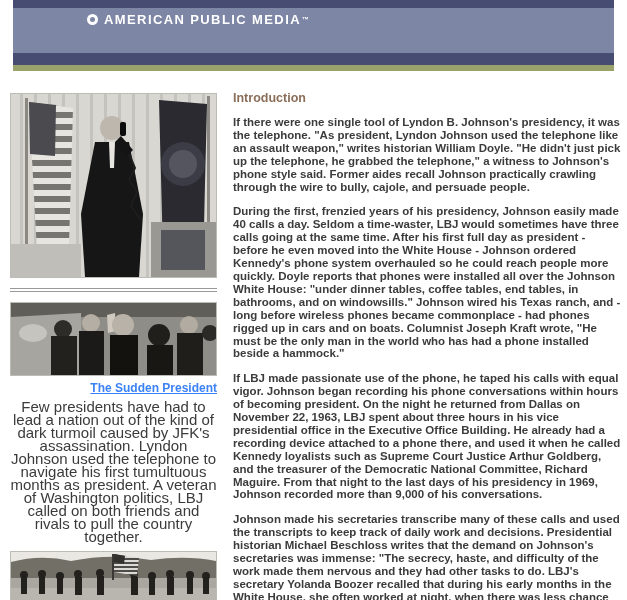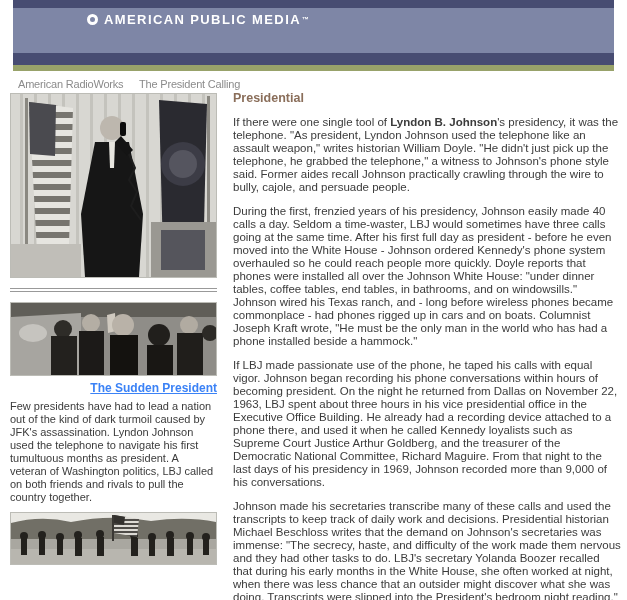--- a/index.html
+++ b/index.html
@@ -31,48 +31,44 @@
 
   .divider { border-top:1px solid #999; height:0; }
   .d1 { margin-top:10px; }
   .d2 { margin-top:2px; }
   .section-title { text-align:right; font-size:12px; font-weight:bold; color:#565656;
                    letter-spacing:-0.3px; margin-top:1px; }
 
   .story-photo { margin-top:10px; }
   .story-link { display:block; text-align:right; font-size:12px; font-weight:bold;
                 color:#3b82f6; text-decoration:underline; margin-top:5px; cursor:pointer; }
-  .teaser { text-align:left; font-size:11px; line-height:13px; color:#3b3b3b; margin-top:5px; }
+  .teaser { text-align:center; font-size:15px; line-height:13px; color:#3b3b3b; margin-top:5px; }
   .story-photo.p3 { margin-top:8px; }
 
   
   .main-col { position:absolute; left:233px; top:91px; width:388px; }
   .intro-heading { font-size:12.5px; font-weight:bold; color:#8a6e5a; margin-bottom:11px; }
-  .main-col p { font-size:11.5px; line-height:12.9px; color:#3b3b3b; margin-bottom:12px; }
+  .main-col p { font-size:11.5px; line-height:12.9px; color:#3b3b3b; margin-bottom:12px;font-weight:bold; }
 </style>
 </head>
 <body>
 
 <div class="page">
 
   <div class="hdr-top"></div>
   <div class="hdr-main"></div>
   <div class="hdr-dark2"></div>
   <div class="hdr-green"></div>
 
   <div class="logo">
     <span class="logo-o"></span>
     <span>AMERICAN PUBLIC MEDIA</span>
     <sup>™</sup>
   </div>
 
-  <div class="nav">
-    <a>American RadioWorks</a>
-    <a>The President Calling</a>
-  </div>
 
   <div class="left-col">
 
     <div class="photo-frame">
       <svg width="205" height="183" viewBox="0 0 205 183" xmlns="http://www.w3.org/2000/svg">
         <defs>
           <pattern id="curt" width="14" height="183" patternUnits="userSpaceOnUse">
             <rect width="14" height="183" fill="#d8d7d2"></rect>
             <rect x="9" width="3" height="183" fill="#c4c3bd"></rect>
           </pattern>
@@ -172,21 +168,21 @@
 
         <rect x="101" y="2" width="2" height="26" fill="#3a3834"></rect>
         <polygon points="103,2 128,6 126,24 103,20" fill="url(#flagstr)"></polygon>
         <polygon points="103,2 114,4 113,12 103,10" fill="#33312e"></polygon>
       </svg>
     </div>
 
   </div>
 
   <div class="main-col">
-    <div class="intro-heading">Presidential</div>
+    <div class="intro-heading">Introduction</div>
 
     <p><span>If there were one single tool of </span><b>Lyndon B. Johnson</b><span>'s presidency, it was the telephone. "As president, Lyndon Johnson used the telephone like an assault weapon," writes historian William Doyle. "He didn't just pick up the telephone, he grabbed the telephone," a witness to Johnson's phone style said. Former aides recall Johnson practically crawling through the wire to bully, cajole, and persuade people.</span></p>
 
     <p>During the first, frenzied years of his presidency, Johnson easily made 40 calls a day. Seldom a time-waster, LBJ would sometimes have three calls going at the same time. After his first full day as president - before he even moved into the White House - Johnson ordered Kennedy's phone system overhauled so he could reach people more quickly. Doyle reports that phones were installed all over the Johnson White House: "under dinner tables, coffee tables, end tables, in bathrooms, and on windowsills." Johnson wired his Texas ranch, and - long before wireless phones became commonplace - had phones rigged up in cars and on boats. Columnist Joseph Kraft wrote, "He must be the only man in the world who has had a phone installed beside a hammock."</p>
 
     <p>If LBJ made passionate use of the phone, he taped his calls with equal vigor. Johnson began recording his phone conversations within hours of becoming president. On the night he returned from Dallas on November 22, 1963, LBJ spent about three hours in his vice presidential office in the Executive Office Building. He already had a recording device attached to a phone there, and used it when he called Kennedy loyalists such as Supreme Court Justice Arthur Goldberg, and the treasurer of the Democratic National Committee, Richard Maguire. From that night to the last days of his presidency in 1969, Johnson recorded more than 9,000 of his conversations.</p>
 
     <p>Johnson made his secretaries transcribe many of these calls and used the transcripts to keep track of daily work and decisions. Presidential historian Michael Beschloss writes that the demand on Johnson's secretaries was immense: "The secrecy, haste, and difficulty of the work made them nervous and they had other tasks to do. LBJ's secretary Yolanda Boozer recalled that during his early months in the White House, she often worked at night, when there was less chance that an outsider might discover what she was doing. Transcripts were slipped into the President's bedroom night reading."</p>
 
   </div>

